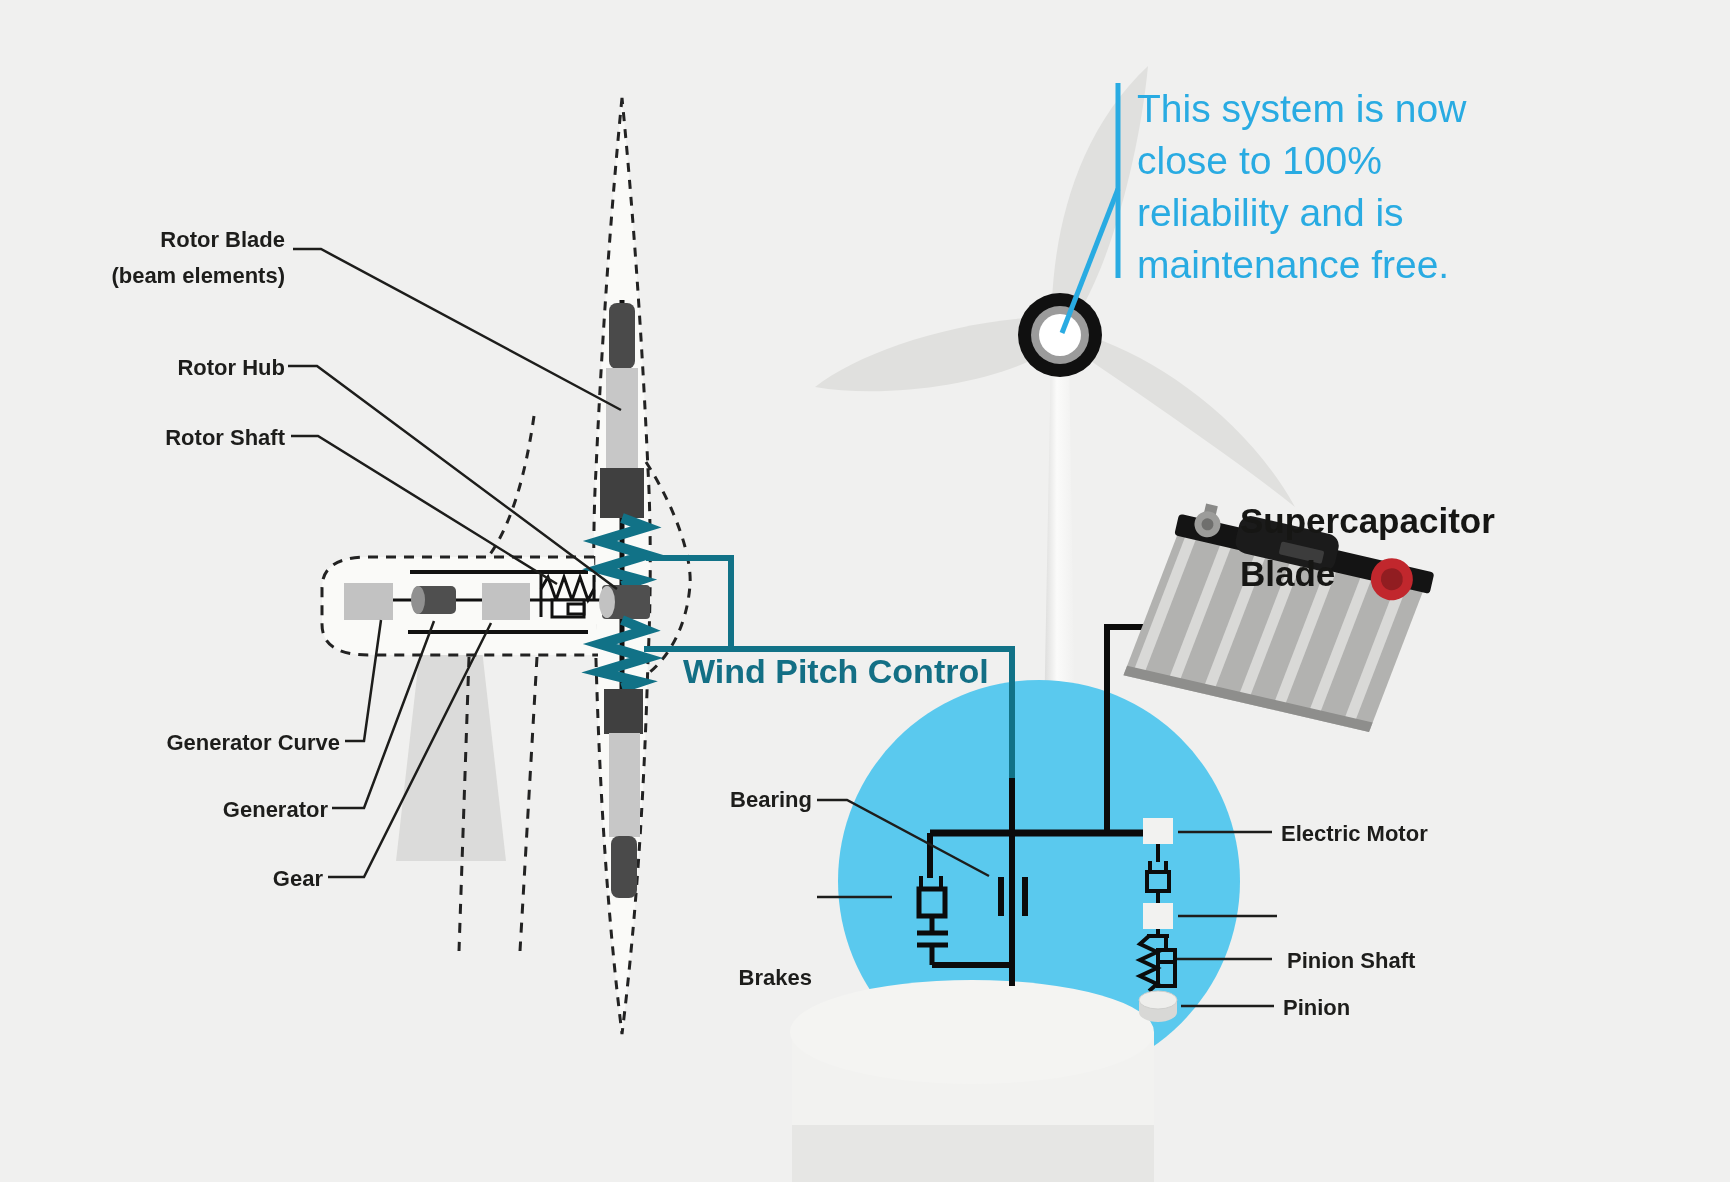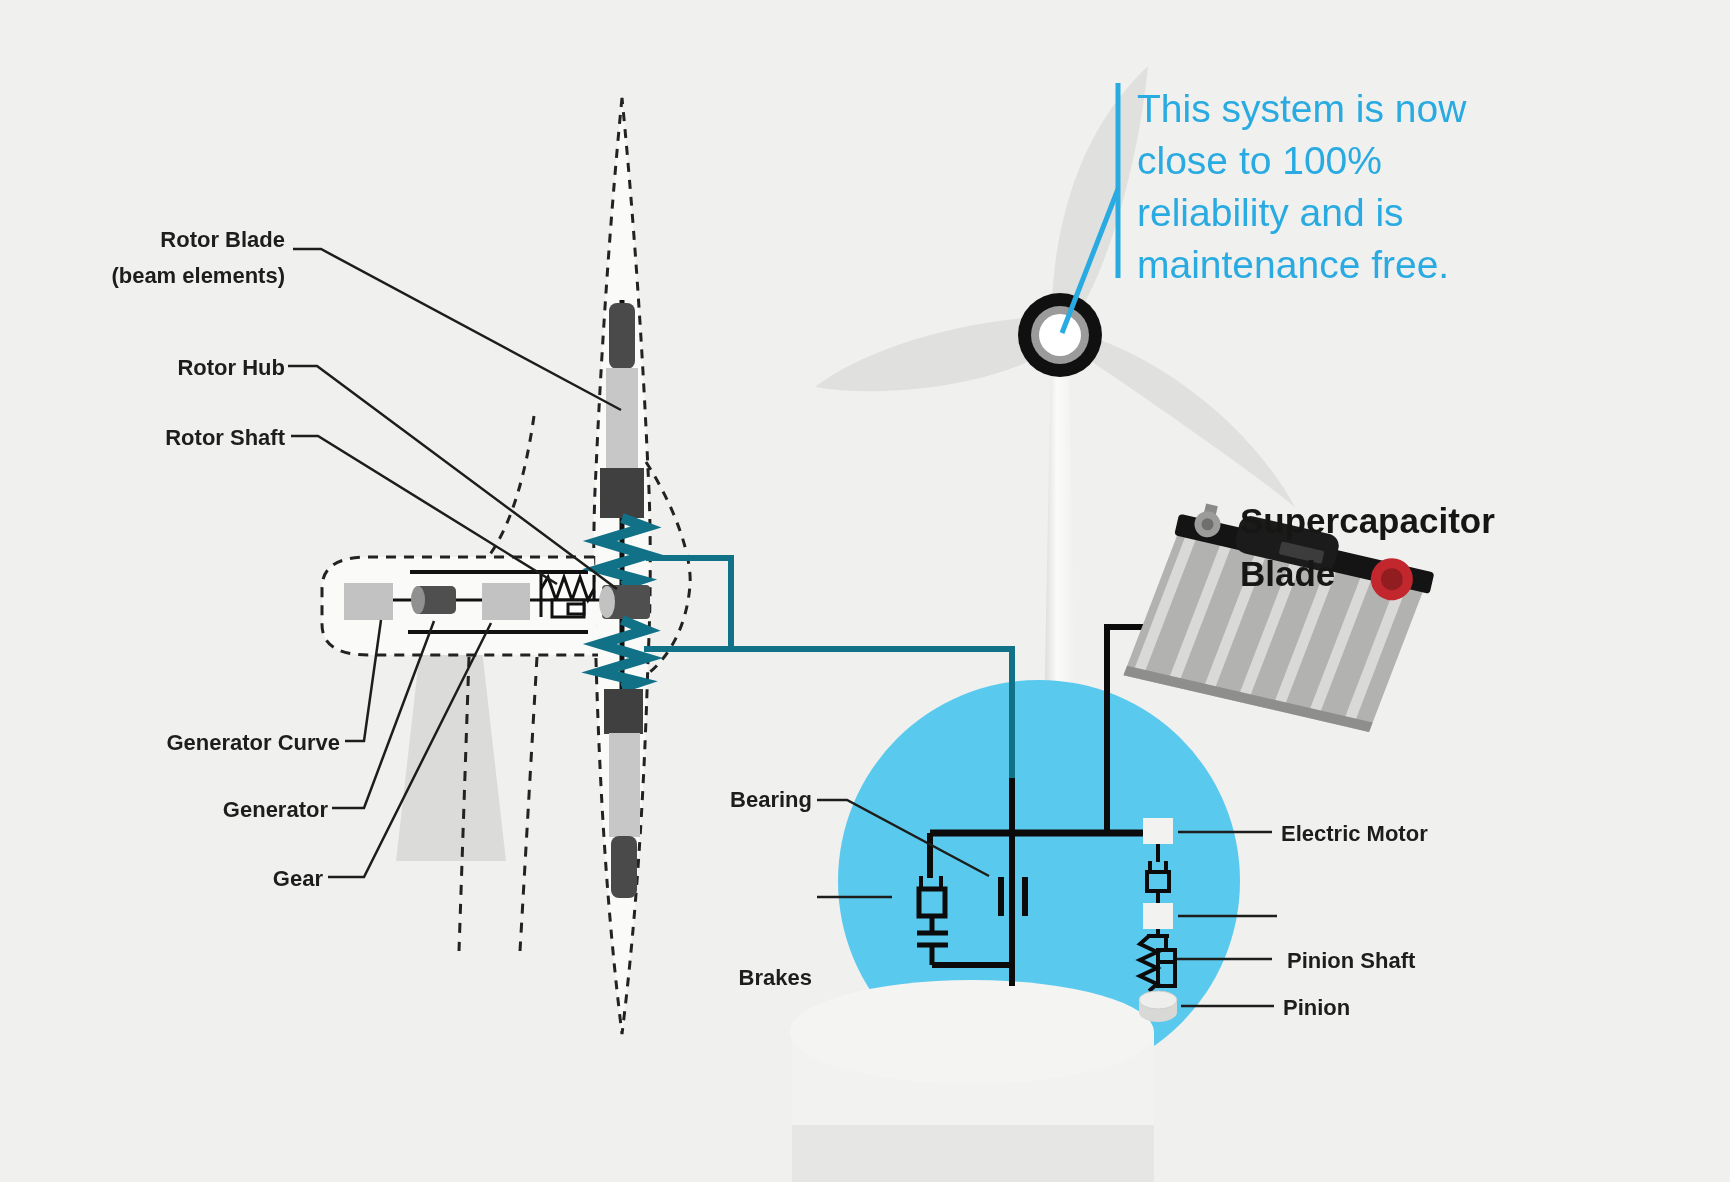--- a/index.html
+++ b/index.html
@@ -211,20 +211,21 @@
   <div class="lbl r" style="left:40px;top:350px;width:245px;">Rotor Hub</div>
 
   <div class="lbl r" style="left:40px;top:420px;width:245px;">Rotor Shaft</div>
 
   <div class="lbl r" style="left:40px;top:725px;width:300px;">Generator Curve</div>
 
   <div class="lbl r" style="left:40px;top:792px;width:288px;">Generator</div>
 
   <div class="lbl r" style="left:40px;top:861px;width:283px;">Gear</div>
 
+  <div class="pitch">Wind Pitch Control</div>
 
   <div class="lbl r" style="left:500px;top:782px;width:312px;">Bearing</div>
 
   <div class="lbl r" style="left:500px;top:919px;width:312px;margin-top:41px;">Brakes</div>
 
   <div class="lbl" style="left:1281px;top:816px;text-align:right;">Electric Motor</div>
 
 
   <div class="lbl" style="left:1281px;top:943px;margin-left:6px;">Pinion Shaft</div>
 

